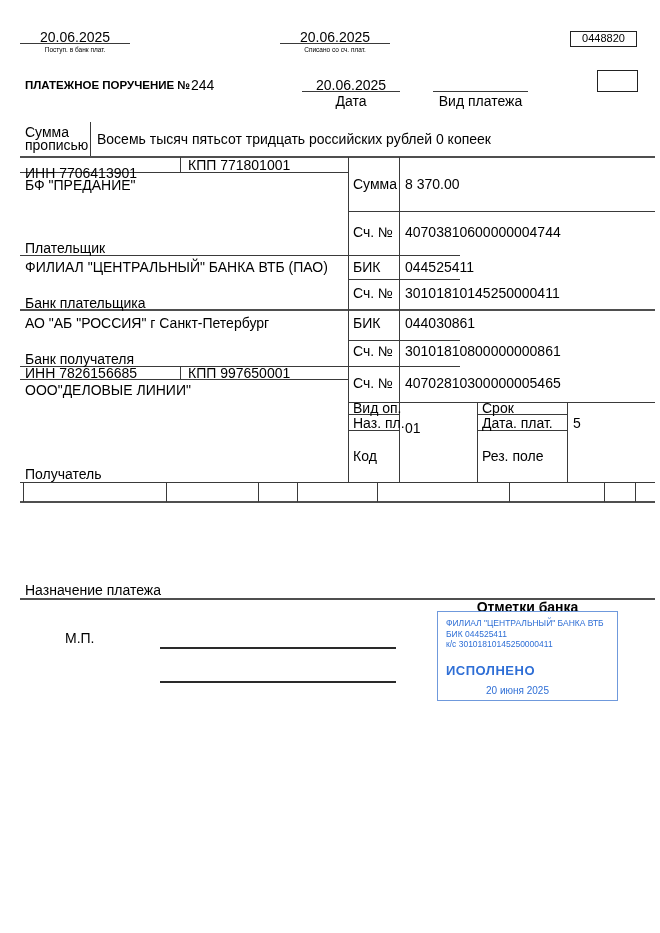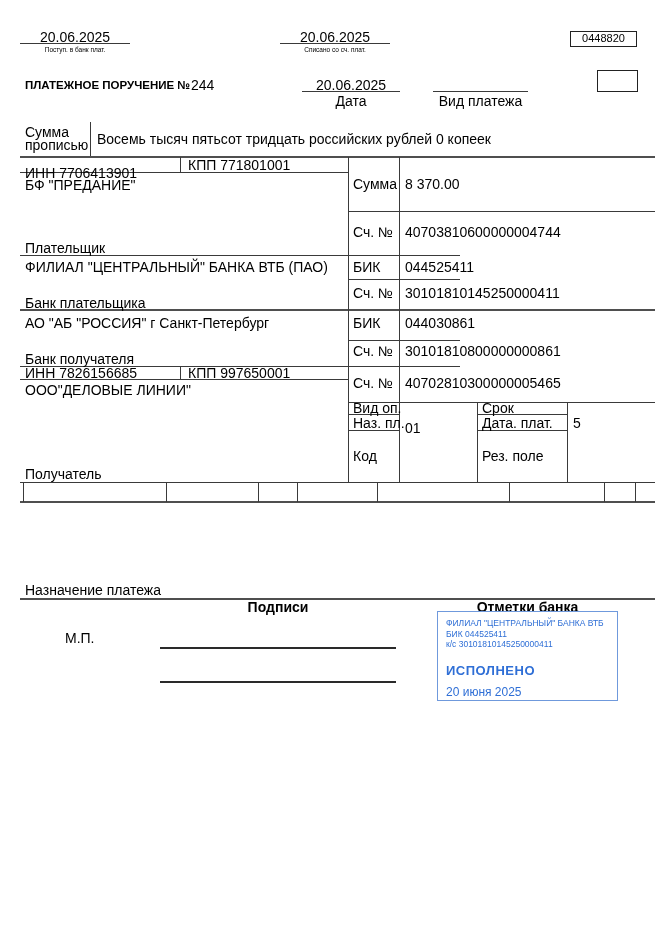--- a/index.html
+++ b/index.html
@@ -14,21 +14,21 @@
   .hl2{height:2px;background:#4f4f4f;}
   .vl{width:1px;}
   .sig{position:absolute;height:2px;background:#2a2a2a;}
   .box{position:absolute;border:1.6px solid #222;box-sizing:border-box;}
   #formcode{left:570px;top:31px;width:67px;height:16px;font-size:11px;line-height:13px;text-align:center;}
   #emptybox{left:597px;top:70px;width:41px;height:22px;}
   #stamp{position:absolute;left:437px;top:611px;width:181px;height:90px;box-sizing:border-box;
          border:1.6px solid #6f99dc;color:#2f6fd6;padding:6px 8px 0 8px;}
   #stamp .s1{font-size:8.5px;line-height:10.5px;white-space:nowrap;}
   #stamp .st{font-weight:bold;font-size:13px;margin-top:13px;letter-spacing:.5px;}
-  #stamp .sd{font-size:12px;margin-top:7px;}
+  #stamp .sd{font-size:10px;margin-top:7px;margin-left:40px;}
 </style>
 </head>
 <body>
 
 <div id="doc">
 
   <span class="t ctr" style="left:20px;top:31px;width:110px">20.06.2025</span>
   <i class="ln hl" style="left:20px;top:43px;width:110px"></i>
   <span class="t sm ctr" style="left:20px;top:46px;width:110px">Поступ. в банк плат.</span>
 
@@ -125,21 +125,20 @@
   <span class="t" style="left:482px;top:402px">Срок</span>
   <span class="t" style="left:353px;top:417px">Наз. пл.</span>
   <span class="t" style="left:482px;top:417px">Дата. плат.</span>
   <span class="t" style="left:573px;top:417px">5</span>
   <span class="t" style="left:353px;top:450px">Код</span>
   <span class="t" style="left:482px;top:450px">Рез. поле</span>
 
   <span class="t" style="left:25px;top:584px">Назначение платежа</span>
   <i class="ln hl2" style="left:20px;top:598px;width:635px"></i>
 
-  <span class="t b ctr" style="left:160px;top:601px;width:236px">Подписи</span>
   <span class="t b ctr" style="left:437px;top:601px;width:181px">Отметки банка</span>
   <span class="t" style="left:65px;top:632px">М.П.</span>
   <i class="sig" style="left:160px;top:647px;width:236px"></i>
   <i class="sig" style="left:160px;top:681px;width:236px"></i>
 
   <div id="stamp">
     <div class="s1">ФИЛИАЛ "ЦЕНТРАЛЬНЫЙ" БАНКА ВТБ</div>
     <div class="s1">БИК 044525411</div>
     <div class="s1">к/с 30101810145250000411</div>
     <div class="st">ИСПОЛНЕНО</div>

